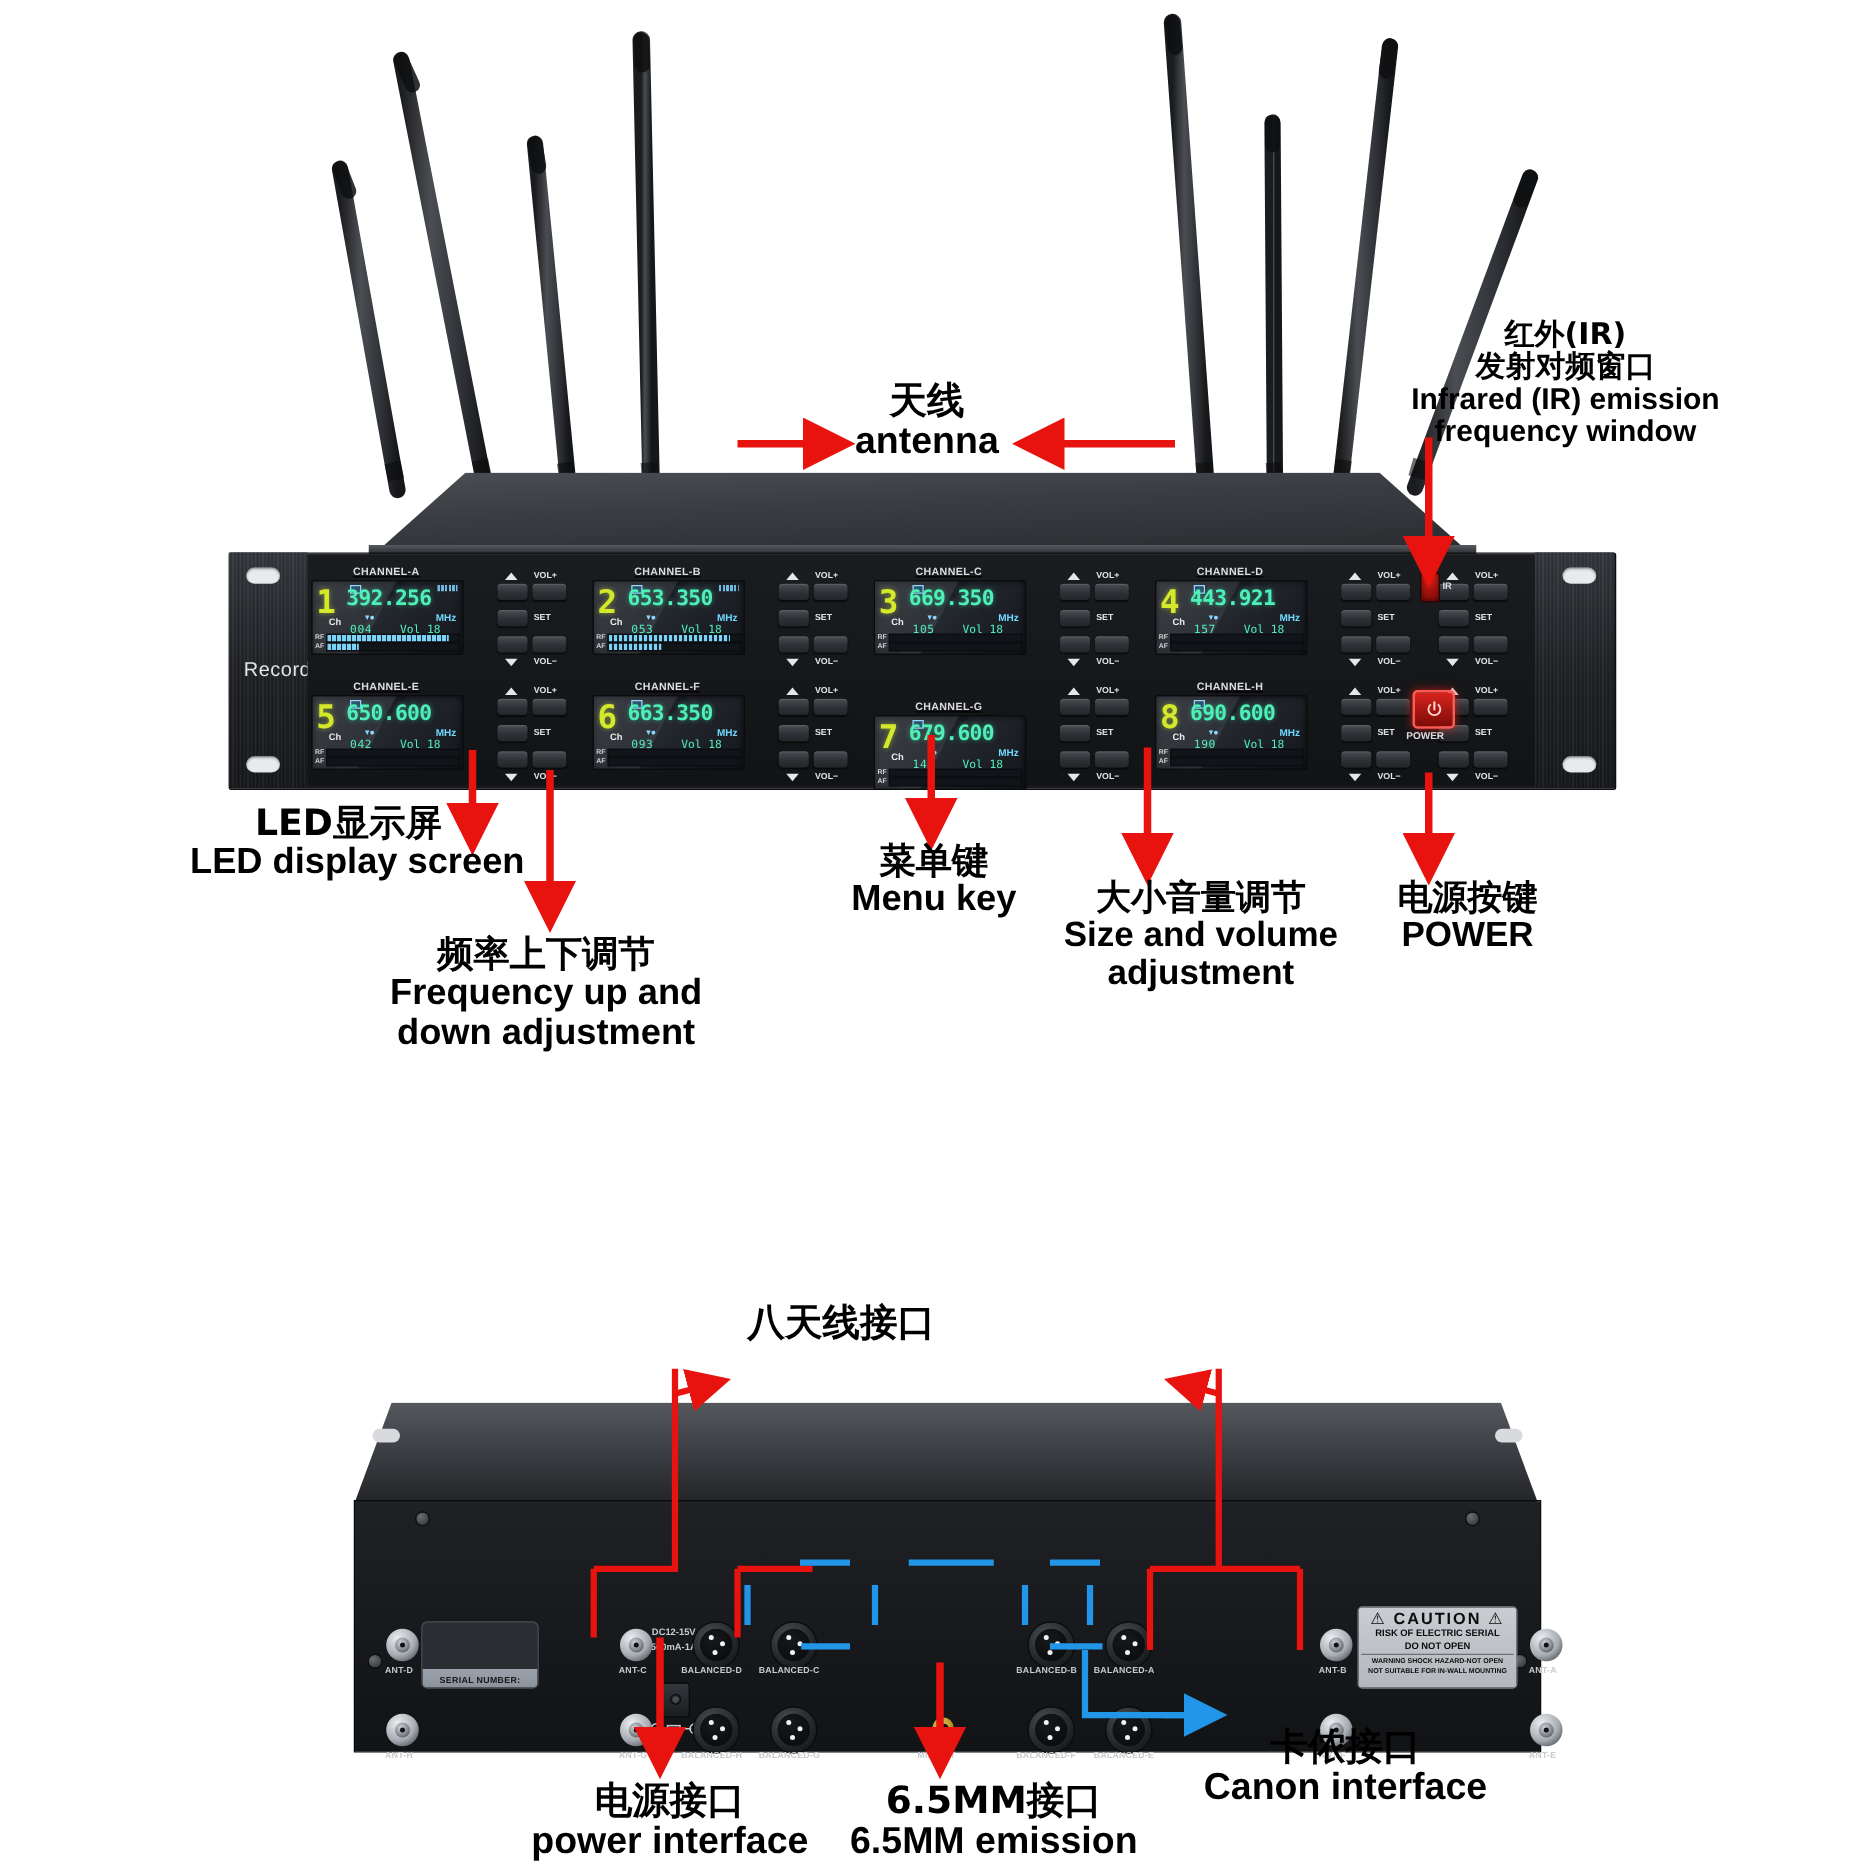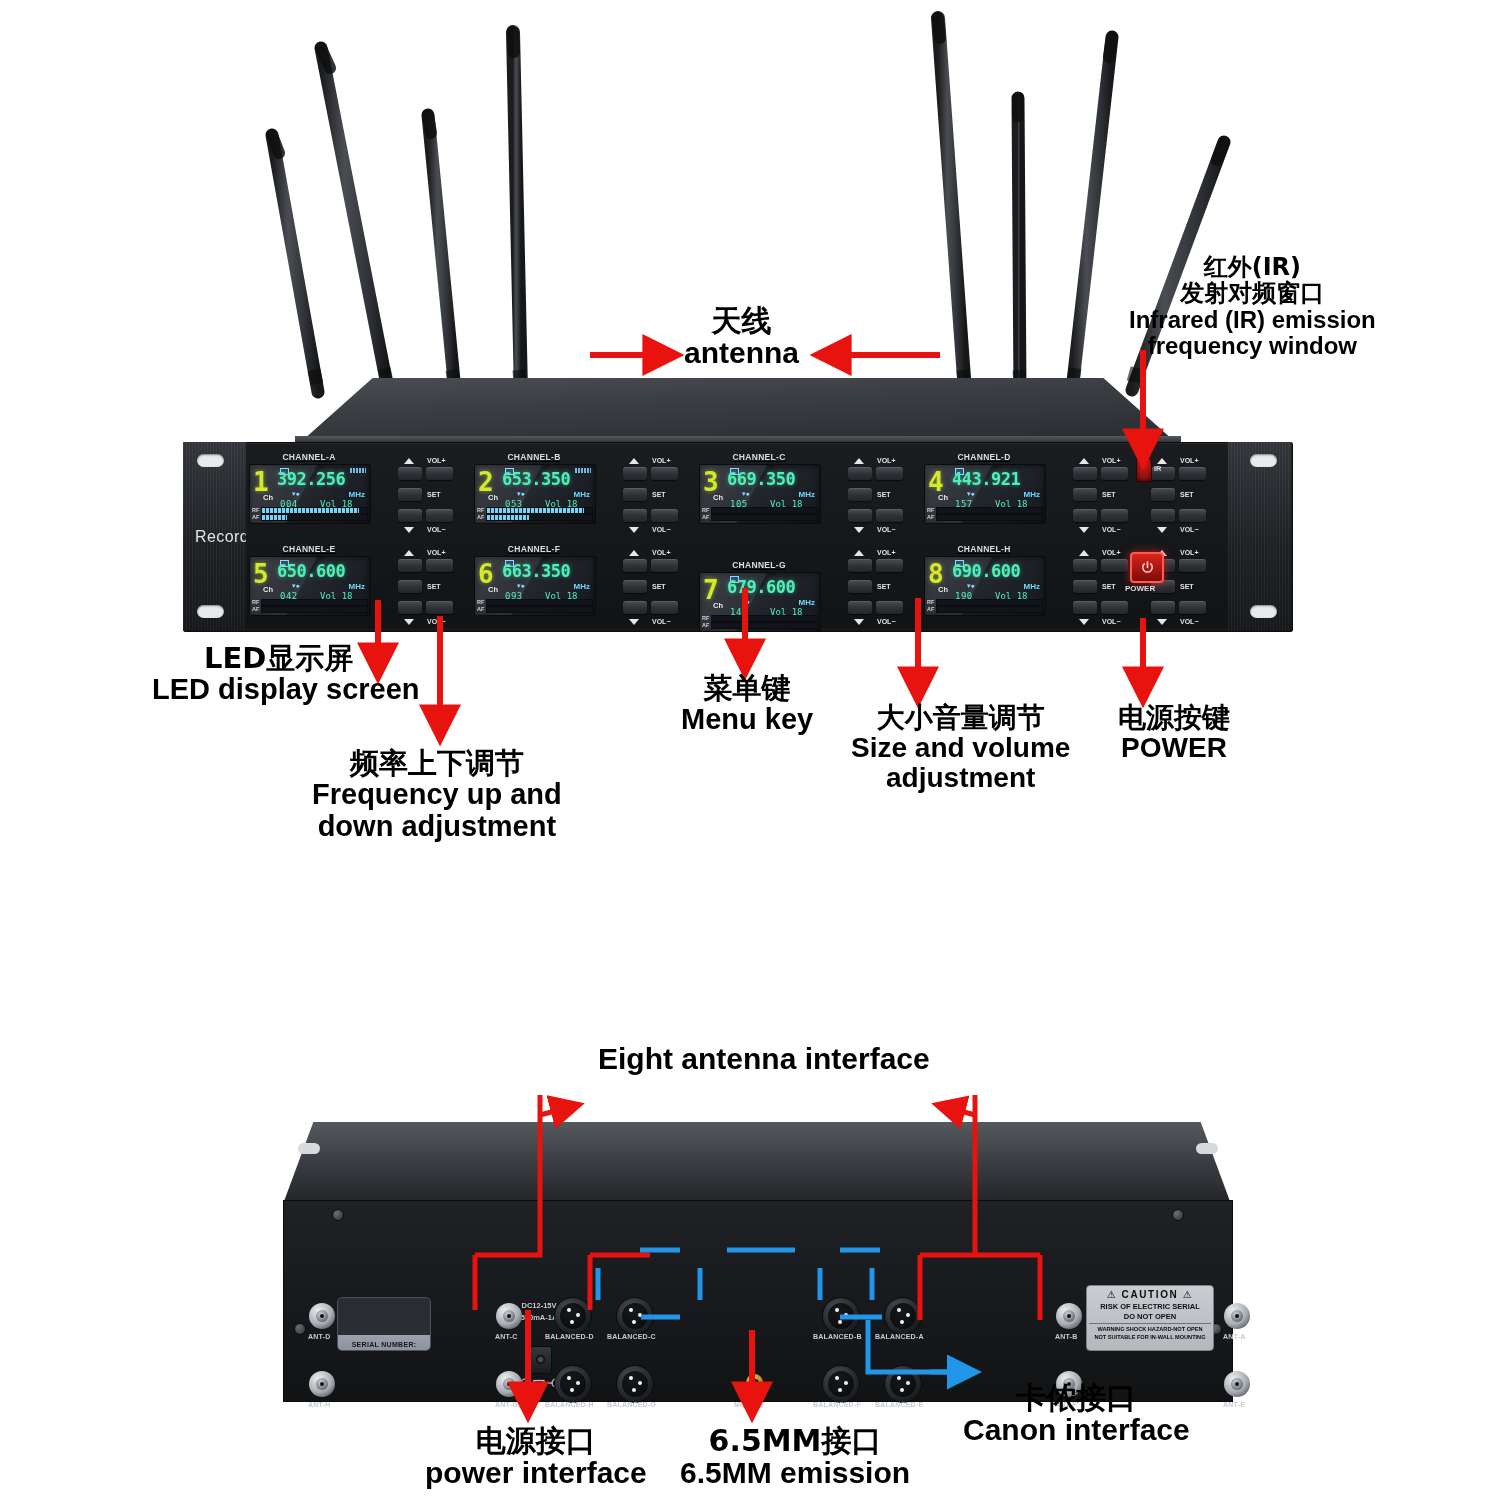--- a/index.html
+++ b/index.html
@@ -134,21 +134,21 @@
     background:linear-gradient(180deg,#34383d,#1a1c1f);border:1px solid #0a0b0c;}
   .dcjack-i{position:absolute;left:6px;top:8px;width:9px;height:9px;border-radius:50%;
     background:radial-gradient(circle,#4a4e53 30%,#0a0b0c 60%);}
   .plab{position:absolute;color:#c9cbce;font-size:7px;font-weight:bold;
     letter-spacing:.2px;white-space:nowrap;}
   .dclab{position:absolute;color:#c9cbce;font-size:7.5px;font-weight:bold;
     text-align:center;line-height:1.25;white-space:nowrap;}
   .caution{position:absolute;width:128px;height:66px;border-radius:4px;
     background:linear-gradient(180deg,#c9ccd1,#b4b8bd);border:1px solid #7e8287;
     padding:3px 2px 0;box-sizing:border-box;text-align:center;color:#0b0c0d;}
-  .c1{font-size:10px;font-weight:bold;letter-spacing:1.6px;line-height:12px;}
+  .c1{font-size:13px;font-weight:bold;letter-spacing:1.6px;line-height:12px;}
   .c2{font-size:7.5px;font-weight:bold;line-height:9px;margin-top:1px;}
   .c3{font-size:5.6px;font-weight:bold;line-height:7.5px;border-top:1px solid #6e7277;
       margin-top:2px;padding-top:2px;}
 </style>
 </head>
 <body>
 
 <svg class="abs" style="left:0;top:0;width:1500px;height:420px;" viewBox="0 0 1500 420">
   <defs>
     <linearGradient id="antg" x1="0" y1="0" x2="1" y2="0">
@@ -823,21 +823,21 @@
   <span class="en">Size and volume</span>
   <span class="en">adjustment</span>
 </div>
 
 <div class="anno" style="left:1118px;top:703px;font-size:28px;">
   <span class="cn">电源按键</span>
   <span class="en">POWER</span>
 </div>
 
 <div class="anno" style="left:598px;top:1043px;font-size:30px;">
-  <span class="en">Eight antenna interface</span>
+  <span class="cn">八天线接口</span>
 </div>
 
 <div class="anno" style="left:425px;top:1425px;font-size:30px;">
   <span class="cn">电源接口</span>
   <span class="en">power interface</span>
 </div>
 
 <div class="anno" style="left:680px;top:1425px;font-size:30px;">
   <span class="cn">6.5MM接口</span>
   <span class="en">6.5MM emission</span>

